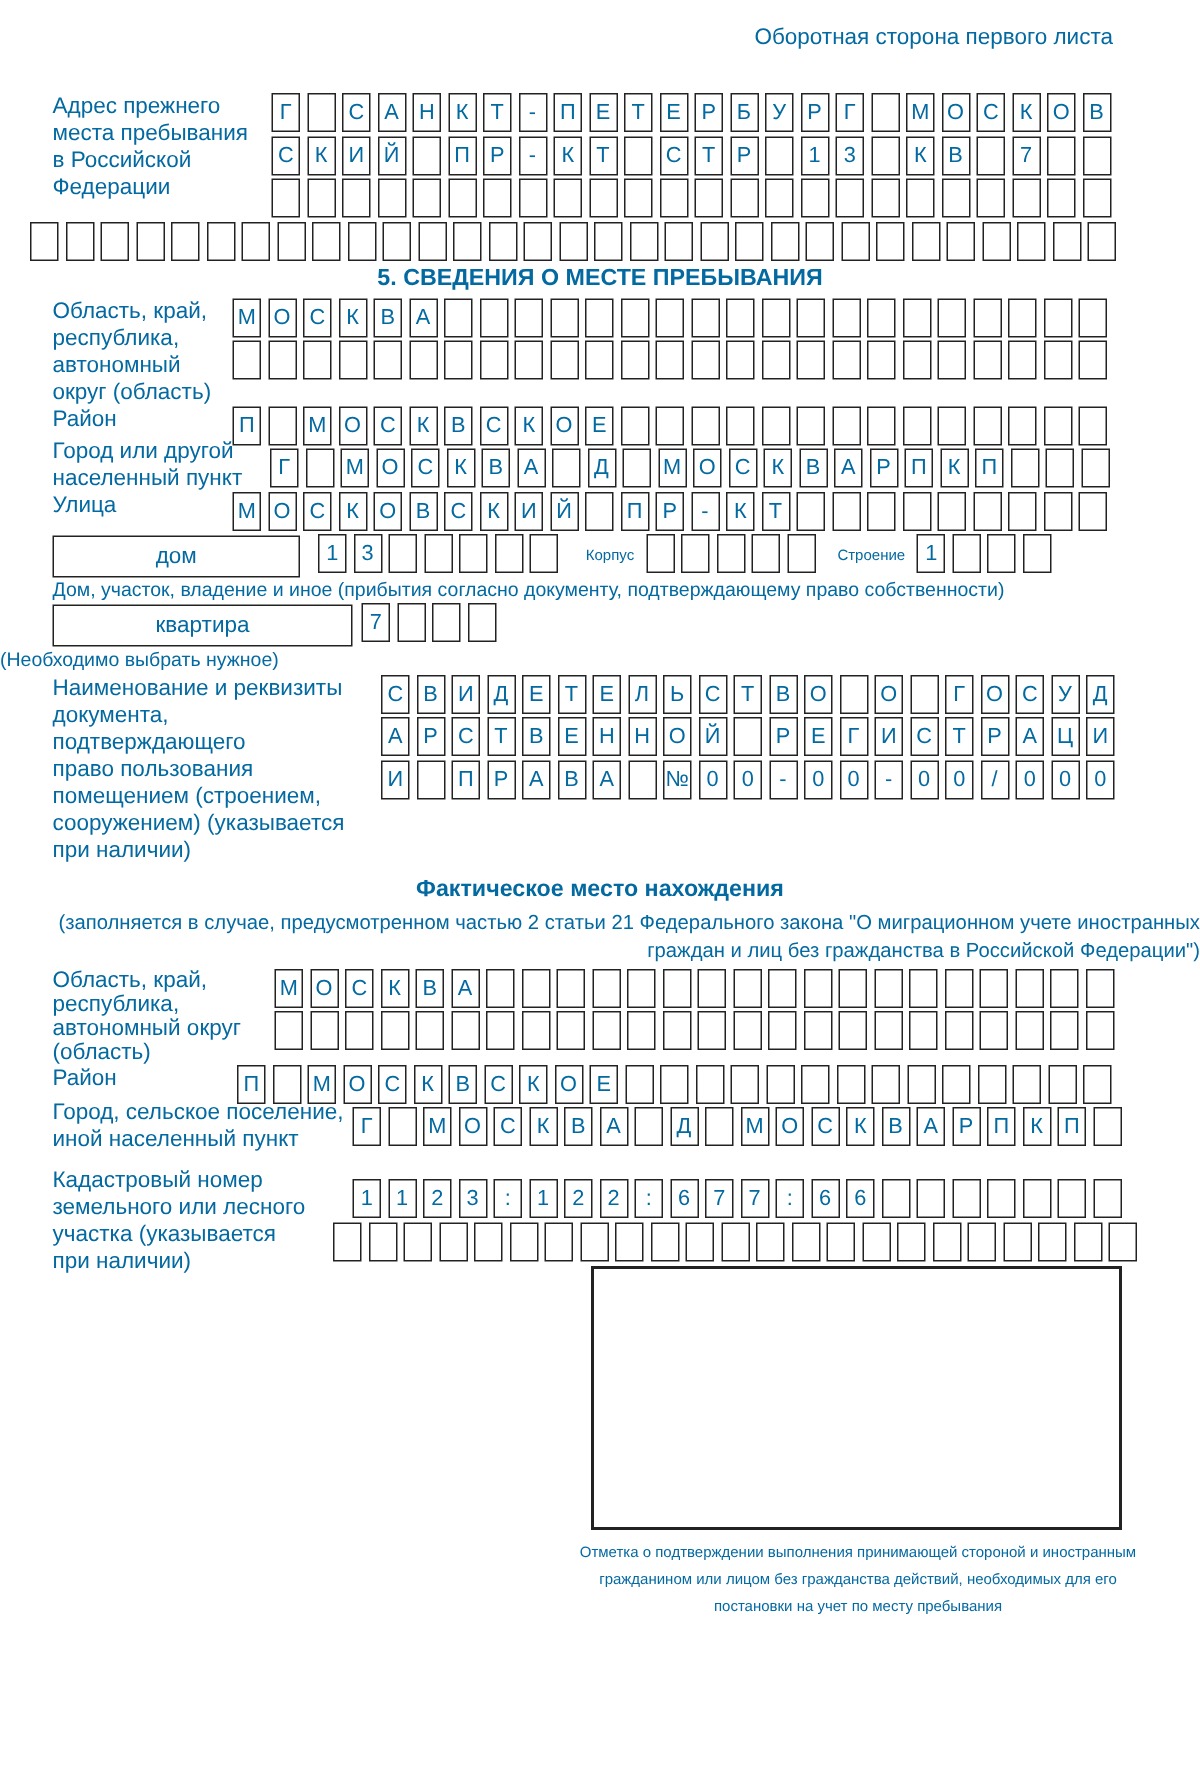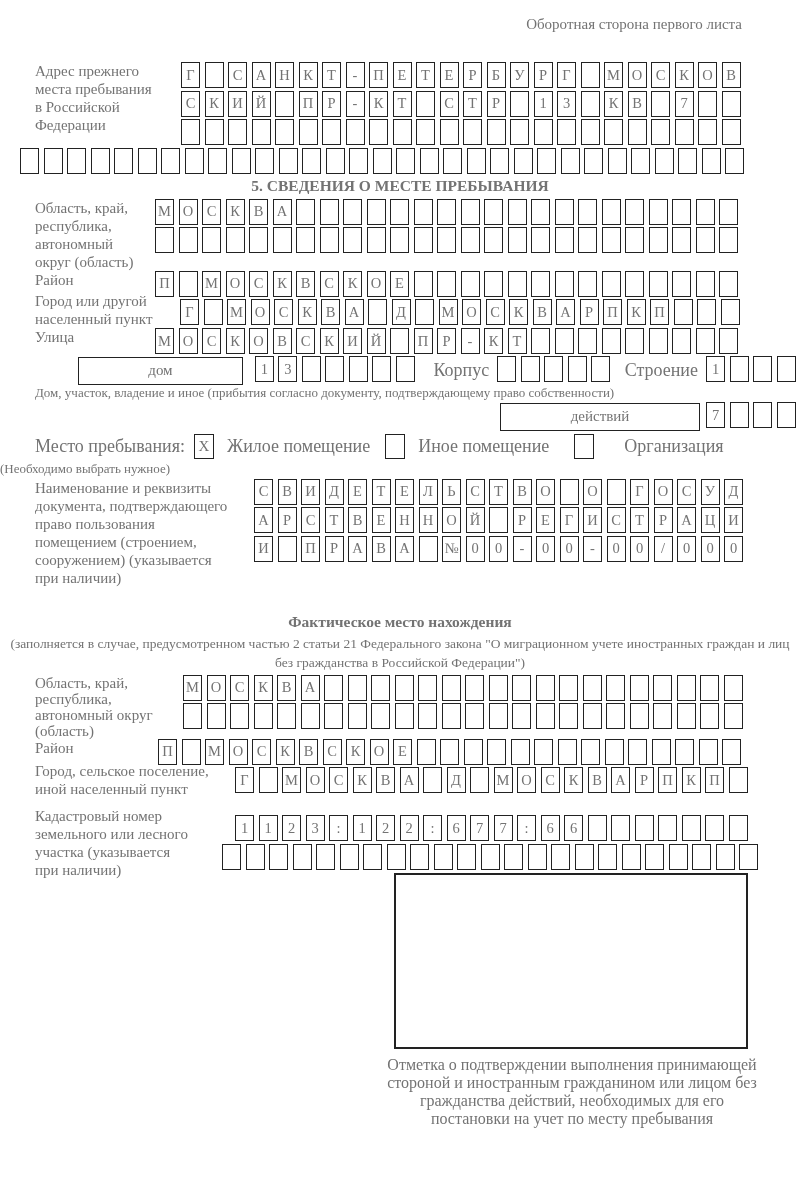--- a/index.html
+++ b/index.html
@@ -1,37 +1,37 @@
 <!DOCTYPE html>
 <html><head>
 <meta charset="utf-8">
 <style>
   html,body{margin:0;padding:0;background:#fff;}
-  .page{position:relative;width:800px;height:1180px;background:#ffffff;color:#737373;
-        font-family:Liberation Serif, serif;overflow:hidden;}
+  .page{position:relative;width:800px;height:1180px;background:#ffffff;color:#0369a1;
+        font-family:Liberation Sans, sans-serif;overflow:hidden;}
   .hdr{text-align:right;padding:16px 58px 0 0;font-size:15px;height:20px;}
   .fblock{position:relative;}
   .flabel{position:absolute;left:35px;top:0;font-size:15px;line-height:18px;white-space:pre-line;}
   .flabel.tight{line-height:16px;}
   .cr{white-space:nowrap;height:26px;margin-bottom:2.5px;}
   .cb{display:inline-flex;box-sizing:border-box;width:19px;height:26px;border:1.7px solid #222;
       margin-right:4.5px;align-items:center;justify-content:center;font-size:14.5px;vertical-align:top;}
   .note{font-size:13px;line-height:17px;}
   .center{text-align:center;}
   .sect-title{font-weight:bold;font-size:15.5px;text-align:center;height:21px;}
   .widebox{display:inline-flex;box-sizing:border-box;height:28px;border:1.7px solid #222;
            align-items:center;justify-content:center;font-size:15px;vertical-align:top;}
-  .inline-label{font-size:18px;}
-  .hrow{white-space:nowrap;height:28px;display:flex;align-items:center;justify-content:flex-end;}
+  .inline-label{font-size:10px;}
+  .hrow{white-space:nowrap;height:28px;display:flex;align-items:center;}
   .chk{display:inline-flex;box-sizing:border-box;width:20px;height:25px;border:1.7px solid #222;
        align-items:center;justify-content:center;font-size:15px;}
   .chkrow{display:flex;align-items:center;height:26px;margin-left:35px;margin-top:3px;}
   .stamp-box{box-sizing:border-box;margin-left:394px;width:354px;height:176px;border:2px solid #222;background:#fff;}
-  .stamp-note{margin-left:380px;width:384px;font-size:16px;line-height:18px;text-align:center;margin-top:7px;}
-  .subnote2{font-size:13.5px;line-height:19px;text-align:center;}
+  .stamp-note{margin-left:380px;width:384px;font-size:10px;line-height:18px;text-align:center;margin-top:7px;}
+  .subnote2{font-size:13.5px;line-height:19px;text-align:right;}
 </style>
 </head>
 <body>
 
 <div class="page">
 
   <div class="hdr">Оборотная сторона первого листа</div>
 
   <div class="fblock" style="margin-top:26px;min-height:85.5px">
     <div class="flabel" style="width:150px">Адрес прежнего
@@ -75,33 +75,24 @@
     <span class="widebox" style="width:165px">дом</span>
     <span class="cr" style="margin-left:12px;display:inline-block"><span class="cb">1</span><span class="cb">3</span><span class="cb"></span><span class="cb"></span><span class="cb"></span><span class="cb"></span><span class="cb"></span></span>
     <span class="inline-label" style="margin-left:14px">Корпус</span>
     <span class="cr" style="margin-left:8px;display:inline-block"><span class="cb"></span><span class="cb"></span><span class="cb"></span><span class="cb"></span><span class="cb"></span></span>
     <span class="inline-label" style="margin-left:10px">Строение</span>
     <span class="cr" style="margin-left:8px;display:inline-block"><span class="cb">1</span><span class="cb"></span><span class="cb"></span><span class="cb"></span></span>
   </div>
   <div class="note" style="margin-left:35px;margin-top:-1px">Дом, участок, владение и иное (прибытия согласно документу, подтверждающему право собственности)</div>
 
   <div class="hrow" style="margin-left:35px;margin-top:2px">
-    <span class="widebox" style="width:200px">действий</span>
+    <span class="widebox" style="width:200px">квартира</span>
     <span class="cr" style="margin-left:6px;display:inline-block"><span class="cb">7</span><span class="cb"></span><span class="cb"></span><span class="cb"></span></span>
   </div>
 
-  <div class="chkrow">
-    <span class="inline-label">Место пребывания:</span>
-    <span class="chk" style="margin-left:9px">X</span>
-    <span class="inline-label" style="margin-left:13px">Жилое помещение</span>
-    <span class="chk" style="margin-left:15px"></span>
-    <span class="inline-label" style="margin-left:13px">Иное помещение</span>
-    <span class="chk" style="margin-left:25px"></span>
-    <span class="inline-label" style="margin-left:30px">Организация</span>
-  </div>
   <div class="note" style="width:640px;text-align:left">(Необходимо выбрать нужное)</div>
 
   <div class="fblock" style="margin-top:2px;min-height:110px">
     <div class="flabel" style="width:210px">Наименование и реквизиты
 документа, подтверждающего
 право пользования
 помещением (строением,
 сооружением) (указывается
 при наличии)</div>
     <div class="cr" style="margin-left:254px"><span class="cb">С</span><span class="cb">В</span><span class="cb">И</span><span class="cb">Д</span><span class="cb">Е</span><span class="cb">Т</span><span class="cb">Е</span><span class="cb">Л</span><span class="cb">Ь</span><span class="cb">С</span><span class="cb">Т</span><span class="cb">В</span><span class="cb">О</span><span class="cb"></span><span class="cb">О</span><span class="cb"></span><span class="cb">Г</span><span class="cb">О</span><span class="cb">С</span><span class="cb">У</span><span class="cb">Д</span></div>

